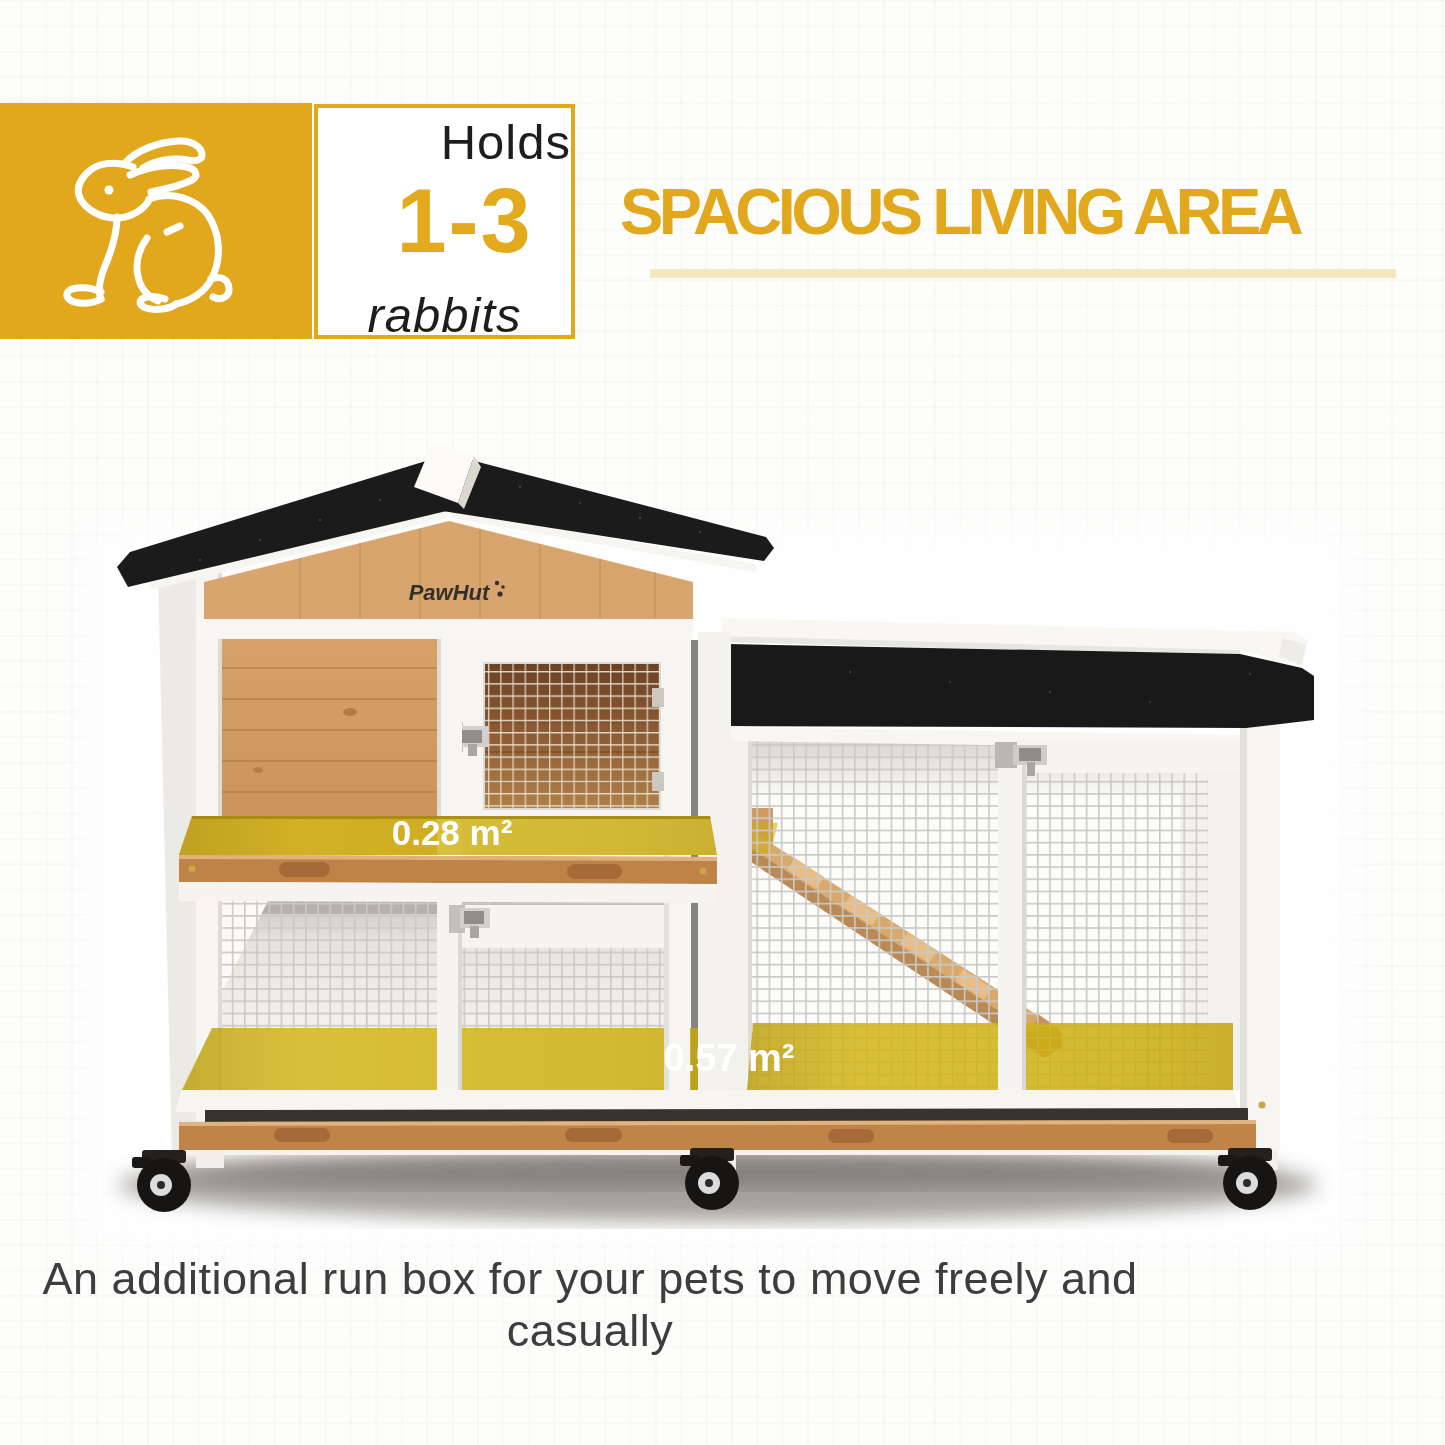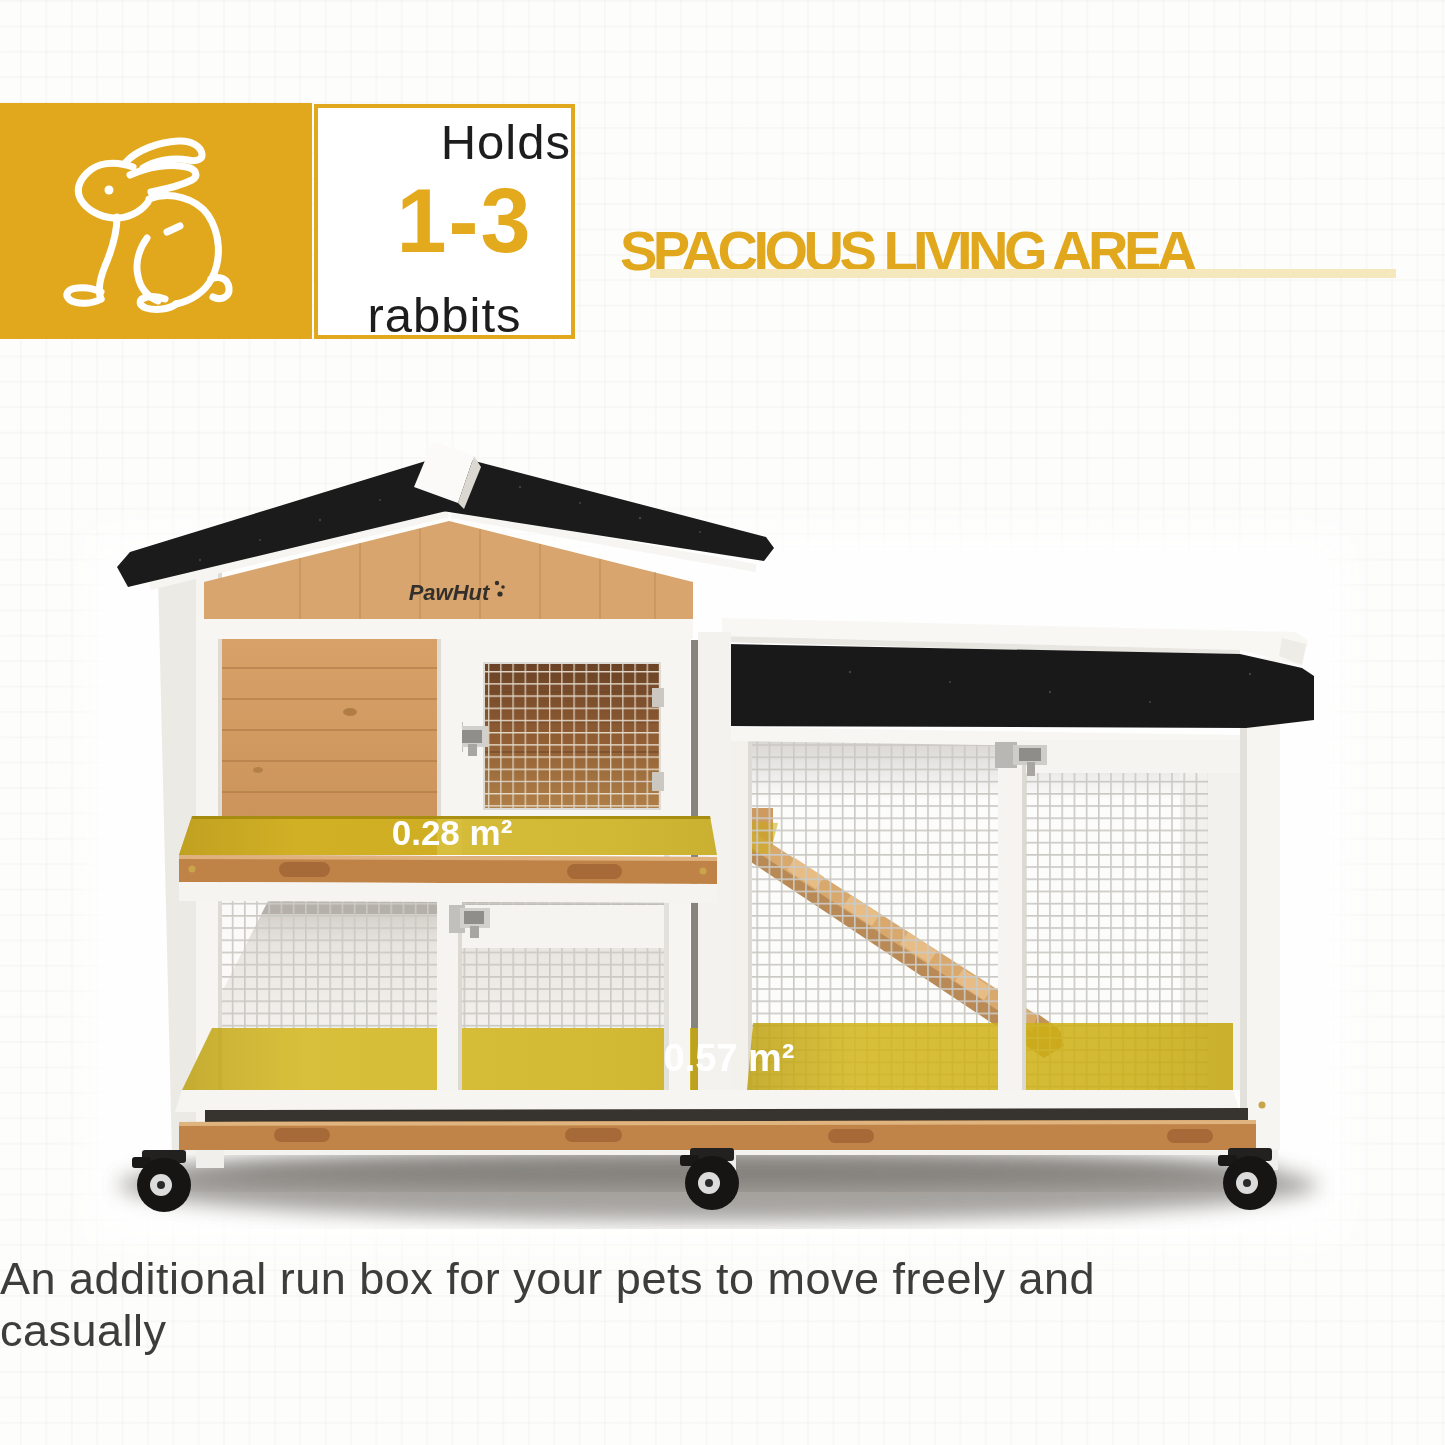--- a/index.html
+++ b/index.html
@@ -46,28 +46,28 @@
 
   <path d="M167,232 L180,226"></path>
 </svg>
 
 <div class="abs" style="left:314px;top:104px;width:261px;height:235px;background:#fff;border:4px solid #e2a81d;box-sizing:border-box;text-align:center;">
 
   <div style="margin-top:6px;font-size:49px;color:#1d1d1d;letter-spacing:1px;text-align:right;">Holds</div>
 
   <div style="margin-top:0px;font-size:90px;font-weight:bold;color:#e4aa1e;letter-spacing:2px;padding-left:40px;">1-3</div>
 
-  <div style="margin-top:14px;font-size:49px;color:#1d1d1d;letter-spacing:1px;">rabbits</div>
+  <div style="margin-top:14px;font-size:49px;color:#1d1d1d;letter-spacing:1px;font-style:italic;">rabbits</div>
 </div>
 
-<div class="abs" style="left:620px;top:174px;font-size:56px;font-weight:bold;color:#e2a81d;letter-spacing:-4.5px;white-space:nowrap;margin-top:44px;">SPACIOUS LIVING AREA</div>
+<div class="abs" style="left:620px;top:174px;font-size:65px;font-weight:bold;color:#e2a81d;letter-spacing:-4.5px;white-space:nowrap;">SPACIOUS LIVING AREA</div>
 
 <div class="abs" style="left:650px;top:269px;width:746px;height:9px;background:#f6e8bd;"></div>
 
-<div class="abs" style="left:0;top:1253px;width:1148px;text-align:left;font-size:45px;color:#3d3d3d;letter-spacing:0.5px;">An additional run box for your pets to move freely and casually</div>
+<div class="abs" style="left:16px;top:1253px;width:1148px;text-align:center;font-size:45px;color:#3d3d3d;letter-spacing:0.5px;">An additional run box for your pets to move freely and casually</div>
 
 <svg class="abs" style="left:0;top:0;" width="1445" height="1445" viewBox="0 0 1445 1445">
 <defs>
   <pattern id="mesh" width="12.2" height="12.2" patternUnits="userSpaceOnUse">
     <path d="M0 .8H12.2M.8 0V12.2" stroke="#cbc9c4" stroke-width="1.6" fill="none"></path>
   </pattern>
   <pattern id="meshw" width="12.2" height="12.2" patternUnits="userSpaceOnUse">
     <path d="M0 .7H12.2M.7 0V12.2" stroke="#e8dfcf" stroke-width="1.2" fill="none" opacity="0.95"></path>
   </pattern>
   <linearGradient id="wood1" x1="0" y1="0" x2="0" y2="1">

